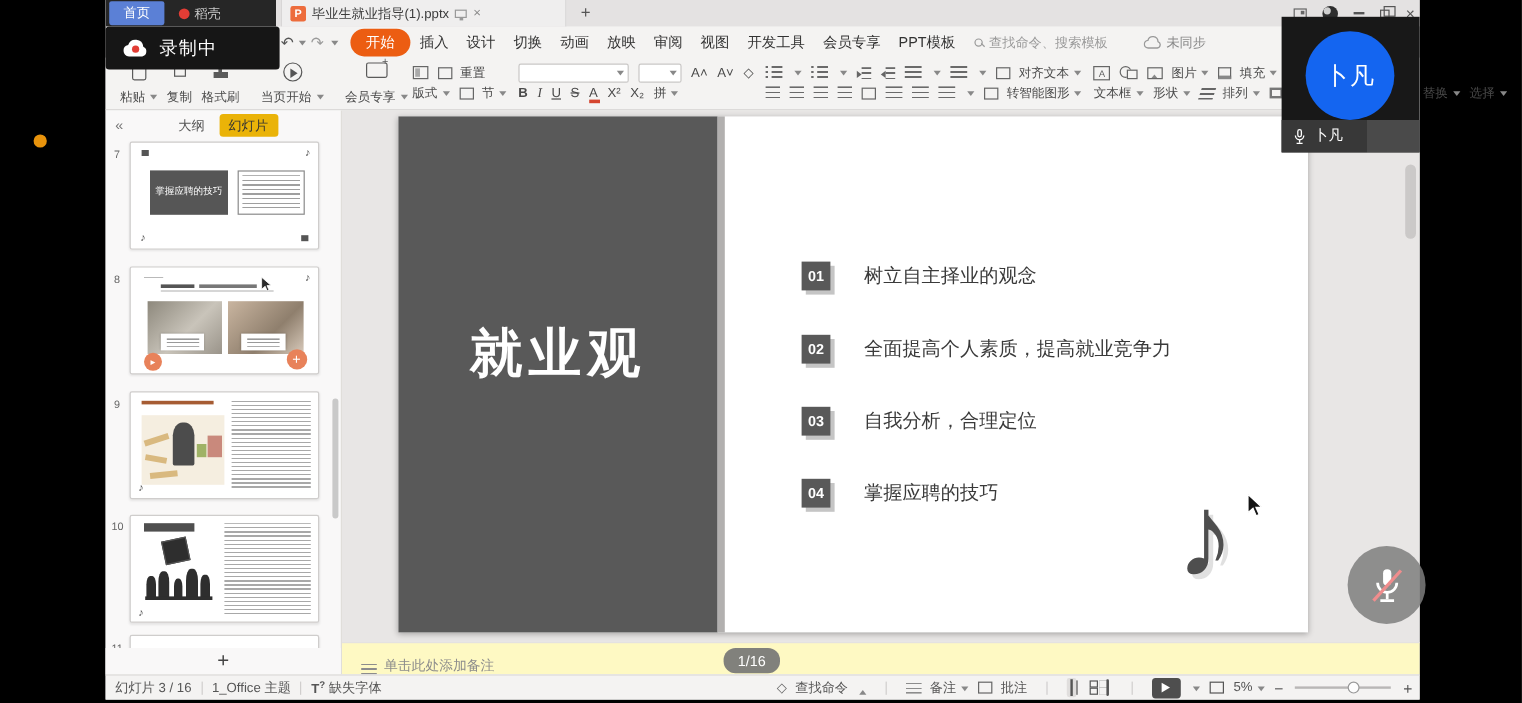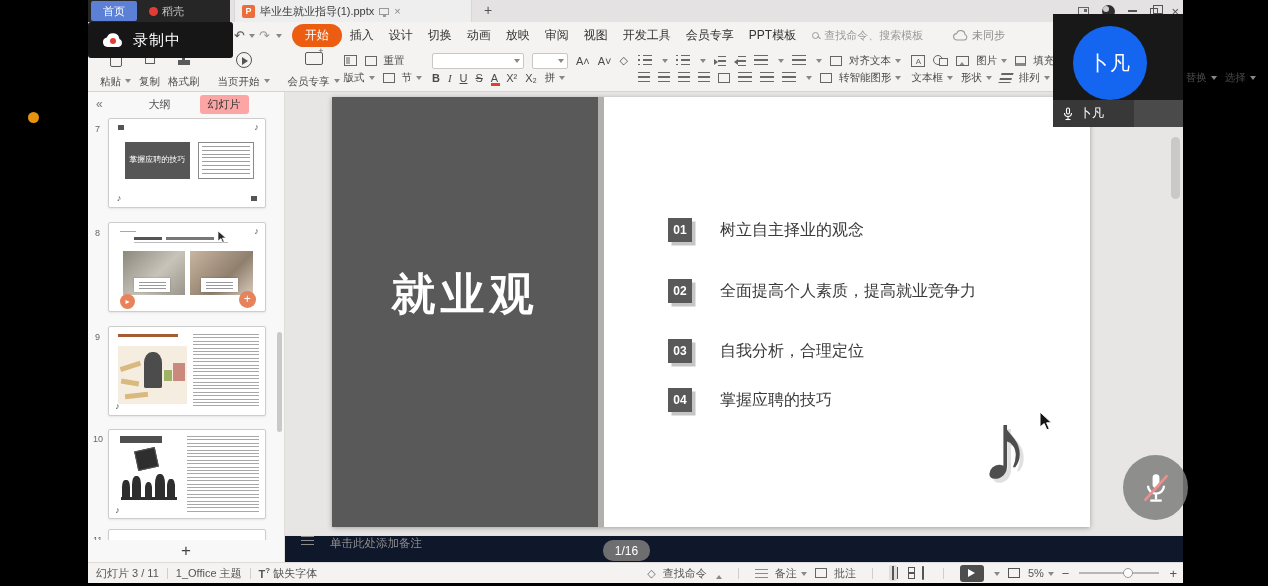--- a/index.html
+++ b/index.html
@@ -101,22 +101,22 @@
   .ic-ind { width:12px; height:10px; display:inline-block;
     background:repeating-linear-gradient(180deg,#6a6a6a 0 1.3px,transparent 1.3px 4.3px) 4px 0/8px 100% no-repeat; position:relative; }
   .ic-ind::before { content:""; position:absolute; left:0; top:3px; border:3px solid transparent; border-left:4px solid #666; }
   .ic-ind.rev::before { border-left:none; border-right:4px solid #666; left:auto; }
 
   
   .sidebar { position:absolute; left:0; top:92px; width:197px; height:470px; background:#f9f8f8; border-right:1px solid #e0deda; }
   .sb-head { position:absolute; left:0; top:0; width:100%; height:24px; display:flex; align-items:center; font-size:11px; color:#555; }
   .collapse { position:absolute; left:8px; font-size:12px; color:#777; }
   .sb-tabs { margin:0 auto; display:flex; gap:4px; align-items:center; }
-  .sb-tab { padding:2px 8px; border-radius:3px;margin-left:17px; }
-  .sb-tab.active { background:#fca5a5; color:#333; }
+  .sb-tab { padding:2px 8px; border-radius:3px; }
+  .sb-tab.active { background:#eab308; color:#333; }
   .sb-list { position:absolute; left:0; top:24px; width:100%; height:424px; overflow:hidden; }
   .thumb-num { position:absolute; left:7px; font-size:9px; color:#666; }
   .thumb { position:absolute; left:20px; width:158px; height:90px; background:#fff; border:1px solid #cfcdcc;
     border-radius:2px; box-shadow:0 1px 2px rgba(0,0,0,.08); overflow:hidden; }
   .tnote { position:absolute; font-size:9px; color:#555; line-height:1; }
   .tsq { position:absolute; width:6px; height:5px; background:#555; }
   .t7-box { position:absolute; left:10%; top:26%; width:42%; height:42%; background:#565656; color:#fff;
     font-size:8px; line-height:1.35; display:flex; align-items:center; justify-content:center; text-align:center; padding:2px; }
   .t7-txt { position:absolute; left:57%; top:26%; width:36%; height:42%; border:1px solid #8a8a8a; }
   .t7-txt i { position:absolute; inset:3px; background:repeating-linear-gradient(180deg,#9f9f9f 0 1px,transparent 1px 3.8px); }
@@ -153,22 +153,22 @@
   .agitem { position:absolute; left:336px; height:26px; display:flex; align-items:center; gap:28px; }
   .badge { width:24px; height:24px; background:#595959; color:#fff; font-size:12px; font-weight:bold;
     display:flex; align-items:center; justify-content:center; box-shadow:3.5px 3.5px 0 rgba(89,89,89,.35); }
   .agtext { font-size:16px; color:#3a3a3a; }
   .bignote { position:absolute; left:648px; top:300px; font-size:98px; color:#4e4e4e; line-height:1;
     text-shadow:4px 4px 0 rgba(0,0,0,.12); }
   .cv-scroll { position:absolute; right:3px; top:45px; width:9px; height:62px; background:#cbc9c8; border-radius:5px; }
   .cursor { position:absolute; left:755px; top:320px; z-index:12; }
 
   
-  .notesbar { position:absolute; left:197px; top:535px; width:898px; height:27px; background:#0f172a;
-    border-top:1px solid #e4e2e1; display:flex; align-items:flex-start; gap:16px; padding-left:16px;
+  .notesbar { position:absolute; left:197px; top:535px; width:898px; height:27px; background:#fef9c3;
+    border-top:1px solid #e4e2e1; display:flex; align-items:flex-end; gap:6px; padding-left:16px;
     font-size:11.5px; color:#8c8c8c; }
   .nb-ico { width:13px; height:9px; background:repeating-linear-gradient(180deg,#8c8c8c 0 1.3px,transparent 1.3px 4px); }
   .pagepill { position:absolute; left:515px; top:540px; width:47px; height:21px; background:rgba(118,118,118,.92);
     border-radius:10px; color:#fff; font-size:12px; display:flex; align-items:center; justify-content:center; z-index:20; }
   .statusbar { position:absolute; left:0; top:562px; width:100%; height:21px; background:#f4f3f2;
     border-top:1px solid #dddbda; display:flex; align-items:center; font-size:11px; color:#555; padding:0 8px; }
   .st-sep { width:1px; height:11px; background:#d0cecd; margin:0 8px; }
   .tq { font-weight:bold; font-size:11px; } .tq sup { font-size:8px; }
   .st-right { position:absolute; right:6px; top:0; height:20px; display:flex; align-items:center; gap:8px; }
   .dia { font-size:11px; color:#666; }
@@ -185,21 +185,21 @@
   .playbtn::after { content:""; border:4px solid transparent; border-left:7px solid #fff; margin-left:4px; }
   .fit { width:12px; height:10px; border:1.2px solid #555; }
   .slider { width:80px; height:1.5px; background:#b9b7b6; position:relative; margin:0 2px; }
   .knob { position:absolute; left:55%; top:-4.5px; width:10px; height:10px; border-radius:50%; background:#fdfdfd; border:1px solid #999; }
   .zch { font-size:13px; color:#555; }
 
   
   .recbadge { position:absolute; left:0; top:22px; width:145px; height:36px; background:#161616; border-radius:3px;
     display:flex; align-items:center; gap:9px; padding-left:14px; z-index:60; }
   .rec-label { color:#fff; font-size:15px; letter-spacing:1px; }
-  .participant { position:absolute; right:0; top:14px; width:130px; height:113px; background:#181818; z-index:55; }
+  .participant { position:absolute; right:0; top:14px; width:115px; height:113px; background:#181818; z-index:55; }
   .avatar { position:absolute; left:20px; top:12px; width:74px; height:74px; border-radius:50%; background:#1465F0;
     color:#fff; font-size:20px; display:flex; align-items:center; justify-content:center; letter-spacing:1px; }
   .pbar { position:absolute; left:0; bottom:0; width:100%; height:27px;
     background:linear-gradient(90deg,#383838 0 62%,#4a4a4a 62%); display:flex; align-items:center; gap:6px; padding-left:9px; }
   .pname { color:#fff; font-size:12px; }
   .orangedot { position:absolute; left:28px; top:112px; width:11px; height:11px; border-radius:50%; background:#E8930C; z-index:70; }
   .micbtn { position:absolute; left:1123px; top:455px; width:65px; height:65px; border-radius:50%;
     background:rgba(126,126,126,.85); display:flex; align-items:center; justify-content:center; z-index:80; }
 </style>
 </head>
@@ -506,41 +506,41 @@
         <span class="agtext">树立自主择业的观念</span>
       </div>
       <div class="agitem" style="top:181px">
         <span class="badge">02</span>
         <span class="agtext">全面提高个人素质，提高就业竞争力</span>
       </div>
       <div class="agitem" style="top:241px">
         <span class="badge">03</span>
         <span class="agtext">自我分析，合理定位</span>
       </div>
-      <div class="agitem" style="top:290px">
+      <div class="agitem" style="top:301px">
         <span class="badge">04</span>
         <span class="agtext">掌握应聘的技巧</span>
       </div>
 
       <span class="bignote">♪</span>
     </div>
     <div class="cv-scroll"></div>
     <svg class="cursor" width="14" height="19" viewBox="0 0 14 19">
       <polygon points="0,0 0,15 4.2,11.6 6.8,17.8 9.3,16.7 6.6,10.8 11.5,10.8" fill="#141414" stroke="#fff" stroke-width="1"></polygon>
     </svg>
   </div>
 
   <div class="notesbar">
     <span class="nb-ico"></span>
     <span>单击此处添加备注</span>
   </div>
   <div class="pagepill">1/16</div>
 
   <div class="statusbar">
-    <span>幻灯片 3 / 11</span>
+    <span>幻灯片 3 / 16</span>
     <span class="st-sep"></span>
     <span>1_Office 主题</span>
     <span class="st-sep"></span>
     <span class="tq"><span>T</span><sup>?</sup></span>
     <span style="margin-left:3px">缺失字体</span>
     <div class="st-right">
       <span class="lbl"><span class="dia">◇</span>&nbsp;<span>查找命令</span>&nbsp;<span class="cdn" style="transform:rotate(180deg) translateY(-2px)"></span></span>
       <span class="st-sep"></span>
       <span class="lbl"><span class="nb-ico"></span>&nbsp;<span>备注</span><span class="cdn"></span></span>
       <span class="lbl"><span class="ic-box"></span>&nbsp;<span>批注</span></span>

